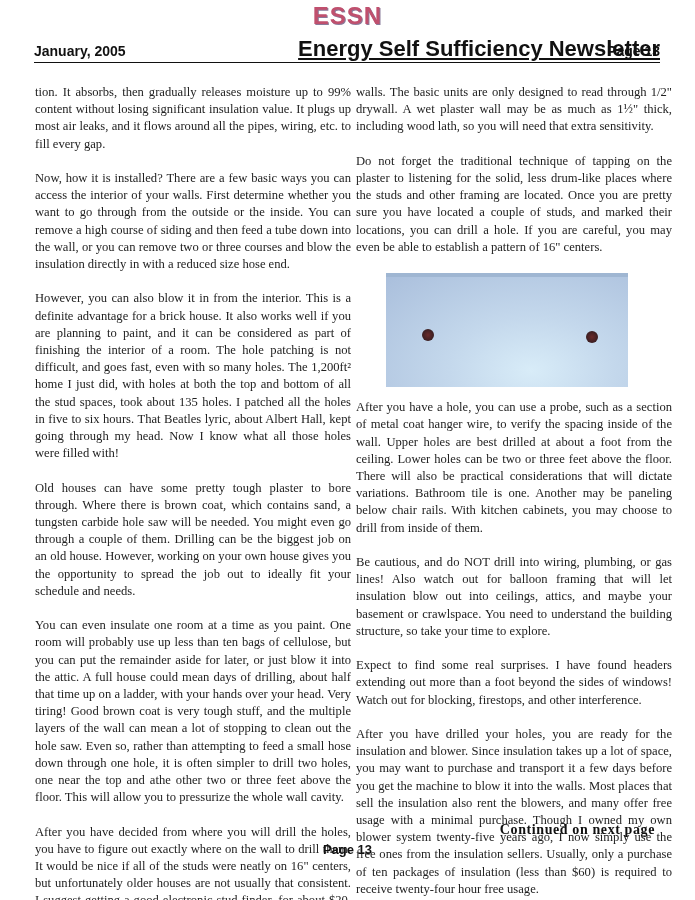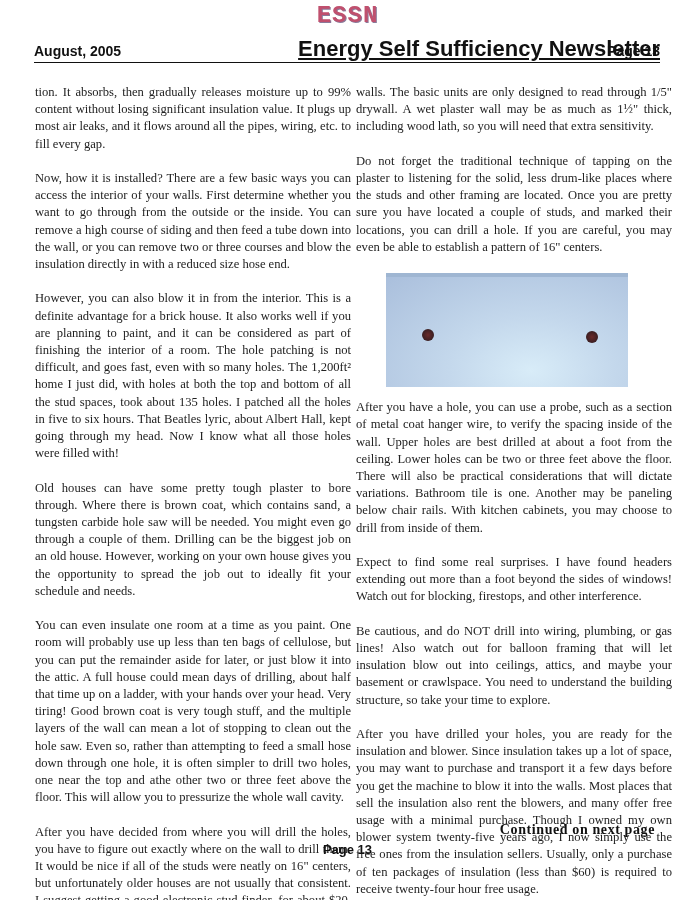--- a/index.html
+++ b/index.html
@@ -1,19 +1,19 @@
 <!DOCTYPE html>
 <html><head>
   <meta charset="utf-8">
   <style>
     html, body { margin: 0; padding: 0; background: #ffffff; }
     body { width: 695px; height: 900px; position: relative; overflow: hidden; }
     .logo {
       position: absolute; top: 2px; left: 0; width: 695px; text-align: center;
-      font-family: Liberation Mono, monospace; font-weight: bold; font-size: 24px;
+      font-family: Liberation Sans, sans-serif; font-weight: bold; font-size: 24px;
       color: #c0506e; letter-spacing: 1px;
       text-shadow: 1px 1px 0 #8a7a9a;
     }
     .masthead {
       position: absolute; top: 34px; left: 34px; width: 626px; height: 28px;
       border-bottom: 1.5px solid #111;
       font-family: "Liberation Sans", sans-serif; color: #111;
     }
     .mh-date { position: absolute; left: 0; bottom: 3px; font-size: 14px; font-weight: bold; }
     .mh-title { position: absolute; left: 0; width: 100%; text-align: right; bottom: 0px; font-size: 22px; font-weight: bold; text-decoration: underline; }
@@ -48,41 +48,41 @@
       position: absolute; top: 842px; left: 0; width: 695px; text-align: center;
       font-family: "Liberation Sans", sans-serif; font-weight: bold; font-size: 13px; color: #111;
     }
   </style>
 </head>
 <body>
 
 <div class="logo">ESSN</div>
 
 <div class="masthead">
-  <span class="mh-date">August, 2005</span>
+  <span class="mh-date">January, 2005</span>
   <span class="mh-title">Energy Self Sufficiency Newsletter</span>
   <span class="mh-page">Page 13</span>
 </div>
 
 <div class="col col-left">
   <p>tion. It absorbs, then gradually releases moisture up to 99% content without losing significant insulation value. It plugs up most air leaks, and it flows around all the pipes, wiring, etc. to fill every gap.</p>
   <p>Now, how it is installed? There are a few basic ways you can access the interior of your walls. First determine whether you want to go through from the outside or the inside. You can remove a high course of siding and then feed a tube down into the wall, or you can remove two or three courses and blow the insulation directly in with a reduced size hose end.</p>
   <p>However, you can also blow it in from the interior. This is a definite advantage for a brick house. It also works well if you are planning to paint, and it can be considered as part of finishing the interior of a room. The hole patching is not difficult, and goes fast, even with so many holes. The 1,200ft² home I just did, with holes at both the top and bottom of all the stud spaces, took about 135 holes. I patched all the holes in five to six hours. That Beatles lyric, about Albert Hall, kept going through my head. Now I know what all those holes were filled with!</p>
   <p>Old houses can have some pretty tough plaster to bore through. Where there is brown coat, which contains sand, a tungsten carbide hole saw will be needed. You might even go through a couple of them. Drilling can be the biggest job on an old house. However, working on your own house gives you the opportunity to spread the job out to ideally fit your schedule and needs.</p>
   <p>You can even insulate one room at a time as you paint. One room will probably use up less than ten bags of cellulose, but you can put the remainder aside for later, or just blow it into the attic. A full house could mean days of drilling, about half that time up on a ladder, with your hands over your head. Very tiring! Good brown coat is very tough stuff, and the multiple layers of the wall can mean a lot of stopping to clean out the hole saw. Even so, rather than attempting to feed a small hose down through one hole, it is often simpler to drill two holes, one near the top and athe other two or three feet above the floor. This will allow you to pressurize the whole wall cavity.</p>
   <p>After you have decided from where you will drill the holes, you have to figure out exactly where on the wall to drill them. It would be nice if all of the studs were neatly on 16" centers, but unfortunately older houses are not usually that consistent. I suggest getting a good electronic stud finder, for about $20. Be sure that you get one that has extra sensitivity for plaster</p>
 </div>
 
 <div class="col col-right">
-  <p>walls. The basic units are only designed to read through 1/5" drywall. A wet plaster wall may be as much as 1½" thick, including wood lath, so you will need that extra sensitivity.</p>
+  <p>walls. The basic units are only designed to read through 1/2" drywall. A wet plaster wall may be as much as 1½" thick, including wood lath, so you will need that extra sensitivity.</p>
   <p>Do not forget the traditional technique of tapping on the plaster to listening for the solid, less drum-like places where the studs and other framing are located. Once you are pretty sure you have located a couple of studs, and marked their locations, you can drill a hole. If you are careful, you may even be able to establish a pattern of 16" centers.</p>
   <div class="photo" title="Plaster wall with two drilled holes">
     <span class="hole hole-left"></span>
     <span class="hole hole-right"></span>
   </div>
   <p>After you have a hole, you can use a probe, such as a section of metal coat hanger wire, to verify the spacing inside of the wall. Upper holes are best drilled at about a foot from the ceiling. Lower holes can be two or three feet above the floor. There will also be practical considerations that will dictate variations. Bathroom tile is one. Another may be paneling below chair rails. With kitchen cabinets, you may choose to drill from inside of them.</p>
+  <p>Be cautious, and do NOT drill into wiring, plumbing, or gas lines! Also watch out for balloon framing that will let insulation blow out into ceilings, attics, and maybe your basement or crawlspace. You need to understand the building structure, so take your time to explore.</p>
   <p>Expect to find some real surprises. I have found headers extending out more than a foot beyond the sides of windows! Watch out for blocking, firestops, and other interference.</p>
-  <p>Be cautious, and do NOT drill into wiring, plumbing, or gas lines! Also watch out for balloon framing that will let insulation blow out into ceilings, attics, and maybe your basement or crawlspace. You need to understand the building structure, so take your time to explore.</p>
   <p>After you have drilled your holes, you are ready for the insulation and blower. Since insulation takes up a lot of space, you may want to purchase and transport it a few days before you get the machine to blow it into the walls. Most places that sell the insulation also rent the blowers, and many offer free usage with a minimal purchase. Though I owned my own blower system twenty-five years ago, I now simply use the free ones from the insulation sellers. Usually, only a purchase of ten packages of insulation (less than $60) is required to receive twenty-four hour free usage.</p>
 </div>
 
 <div class="continued">Continued on next page</div>
 <div class="footer-page">Page 13</div>
 
 </body></html>

